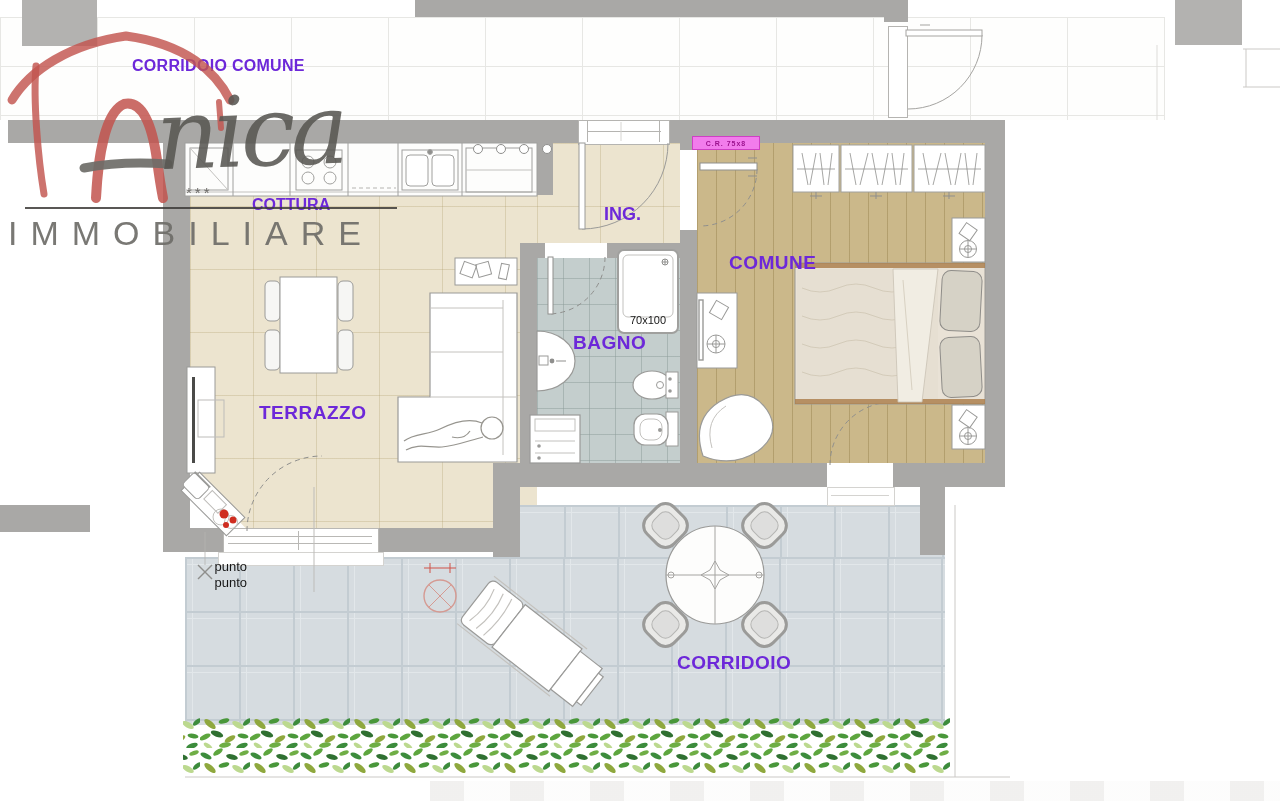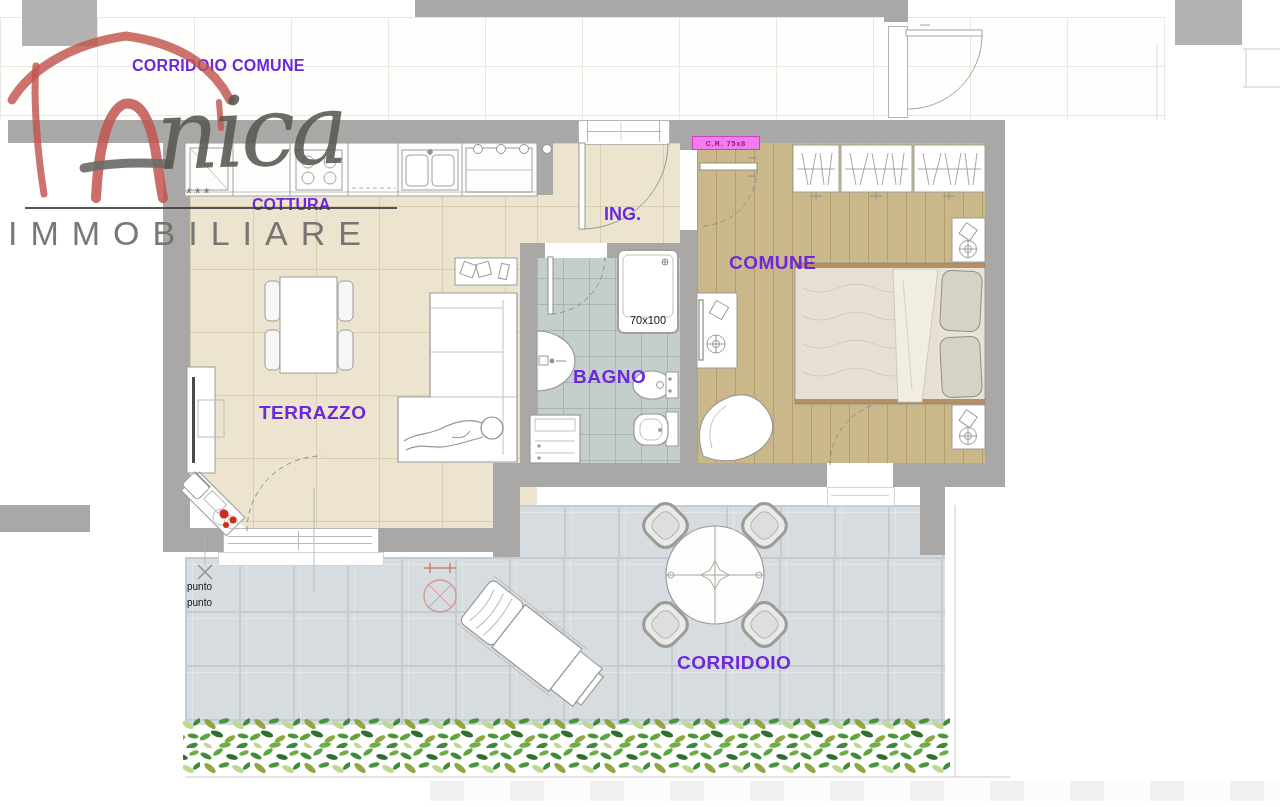--- a/index.html
+++ b/index.html
@@ -405,25 +405,25 @@
       <line x1="450" y1="563" x2="450" y2="573" stroke="#d05248"></line>
     </g>
 
     <rect x="183" y="716" width="767" height="58" fill="url(#lp)"></rect>
   </svg>
 
   <div class="room-label" style="left:132px;top:57px;font-size:16px;letter-spacing:.3px;">CORRIDOIO COMUNE</div>
   <div class="room-label" style="left:252px;top:196px;font-size:16px;">COTTURA</div>
   <div class="room-label" style="left:604px;top:158px;font-size:18px;margin-top:46px;">ING.</div>
   <div class="room-label" style="left:729px;top:252px;font-size:19px;letter-spacing:.5px;">COMUNE</div>
-  <div class="room-label" style="left:573px;top:332px;font-size:19px;letter-spacing:.5px;margin-top:34px;">BAGNO</div>
+  <div class="room-label" style="left:573px;top:332px;font-size:19px;letter-spacing:.5px;">BAGNO</div>
   <div class="room-label" style="left:259px;top:402px;font-size:19px;letter-spacing:.5px;">TERRAZZO</div>
   <div class="room-label" style="left:677px;top:652px;font-size:19px;letter-spacing:.5px;">CORRIDOIO</div>
   <div class="small-note" style="left:618px;top:314px;width:60px;text-align:center;font-size:11px;">70x100</div>
-  <div class="small-note" style="left:187px;top:579px;width:60px;text-align:left;font-size:10px;line-height:16px;">
+  <div class="small-note" style="left:187px;top:559px;width:60px;text-align:right;font-size:13px;line-height:16px;">
     <div>punto</div>
     <div>punto</div>
   </div>
 
   <div class="logo">
     <svg width="260" height="200" viewBox="0 0 260 200" class="abs" style="left:0;top:0;">
       <g fill="none" stroke-linecap="round">
         <path d="M12,92 C30,62 70,36 126,28 C186,36 216,64 230,92" stroke="#c2544e" stroke-width="9" opacity="0.82"></path>
         <path d="M36,58 C33,92 38,150 44,186" stroke="#c2544e" stroke-width="7" opacity="0.82"></path>
         <path d="M219,94 L221,120" stroke="#c2544e" stroke-width="6" opacity="0.82"></path>

